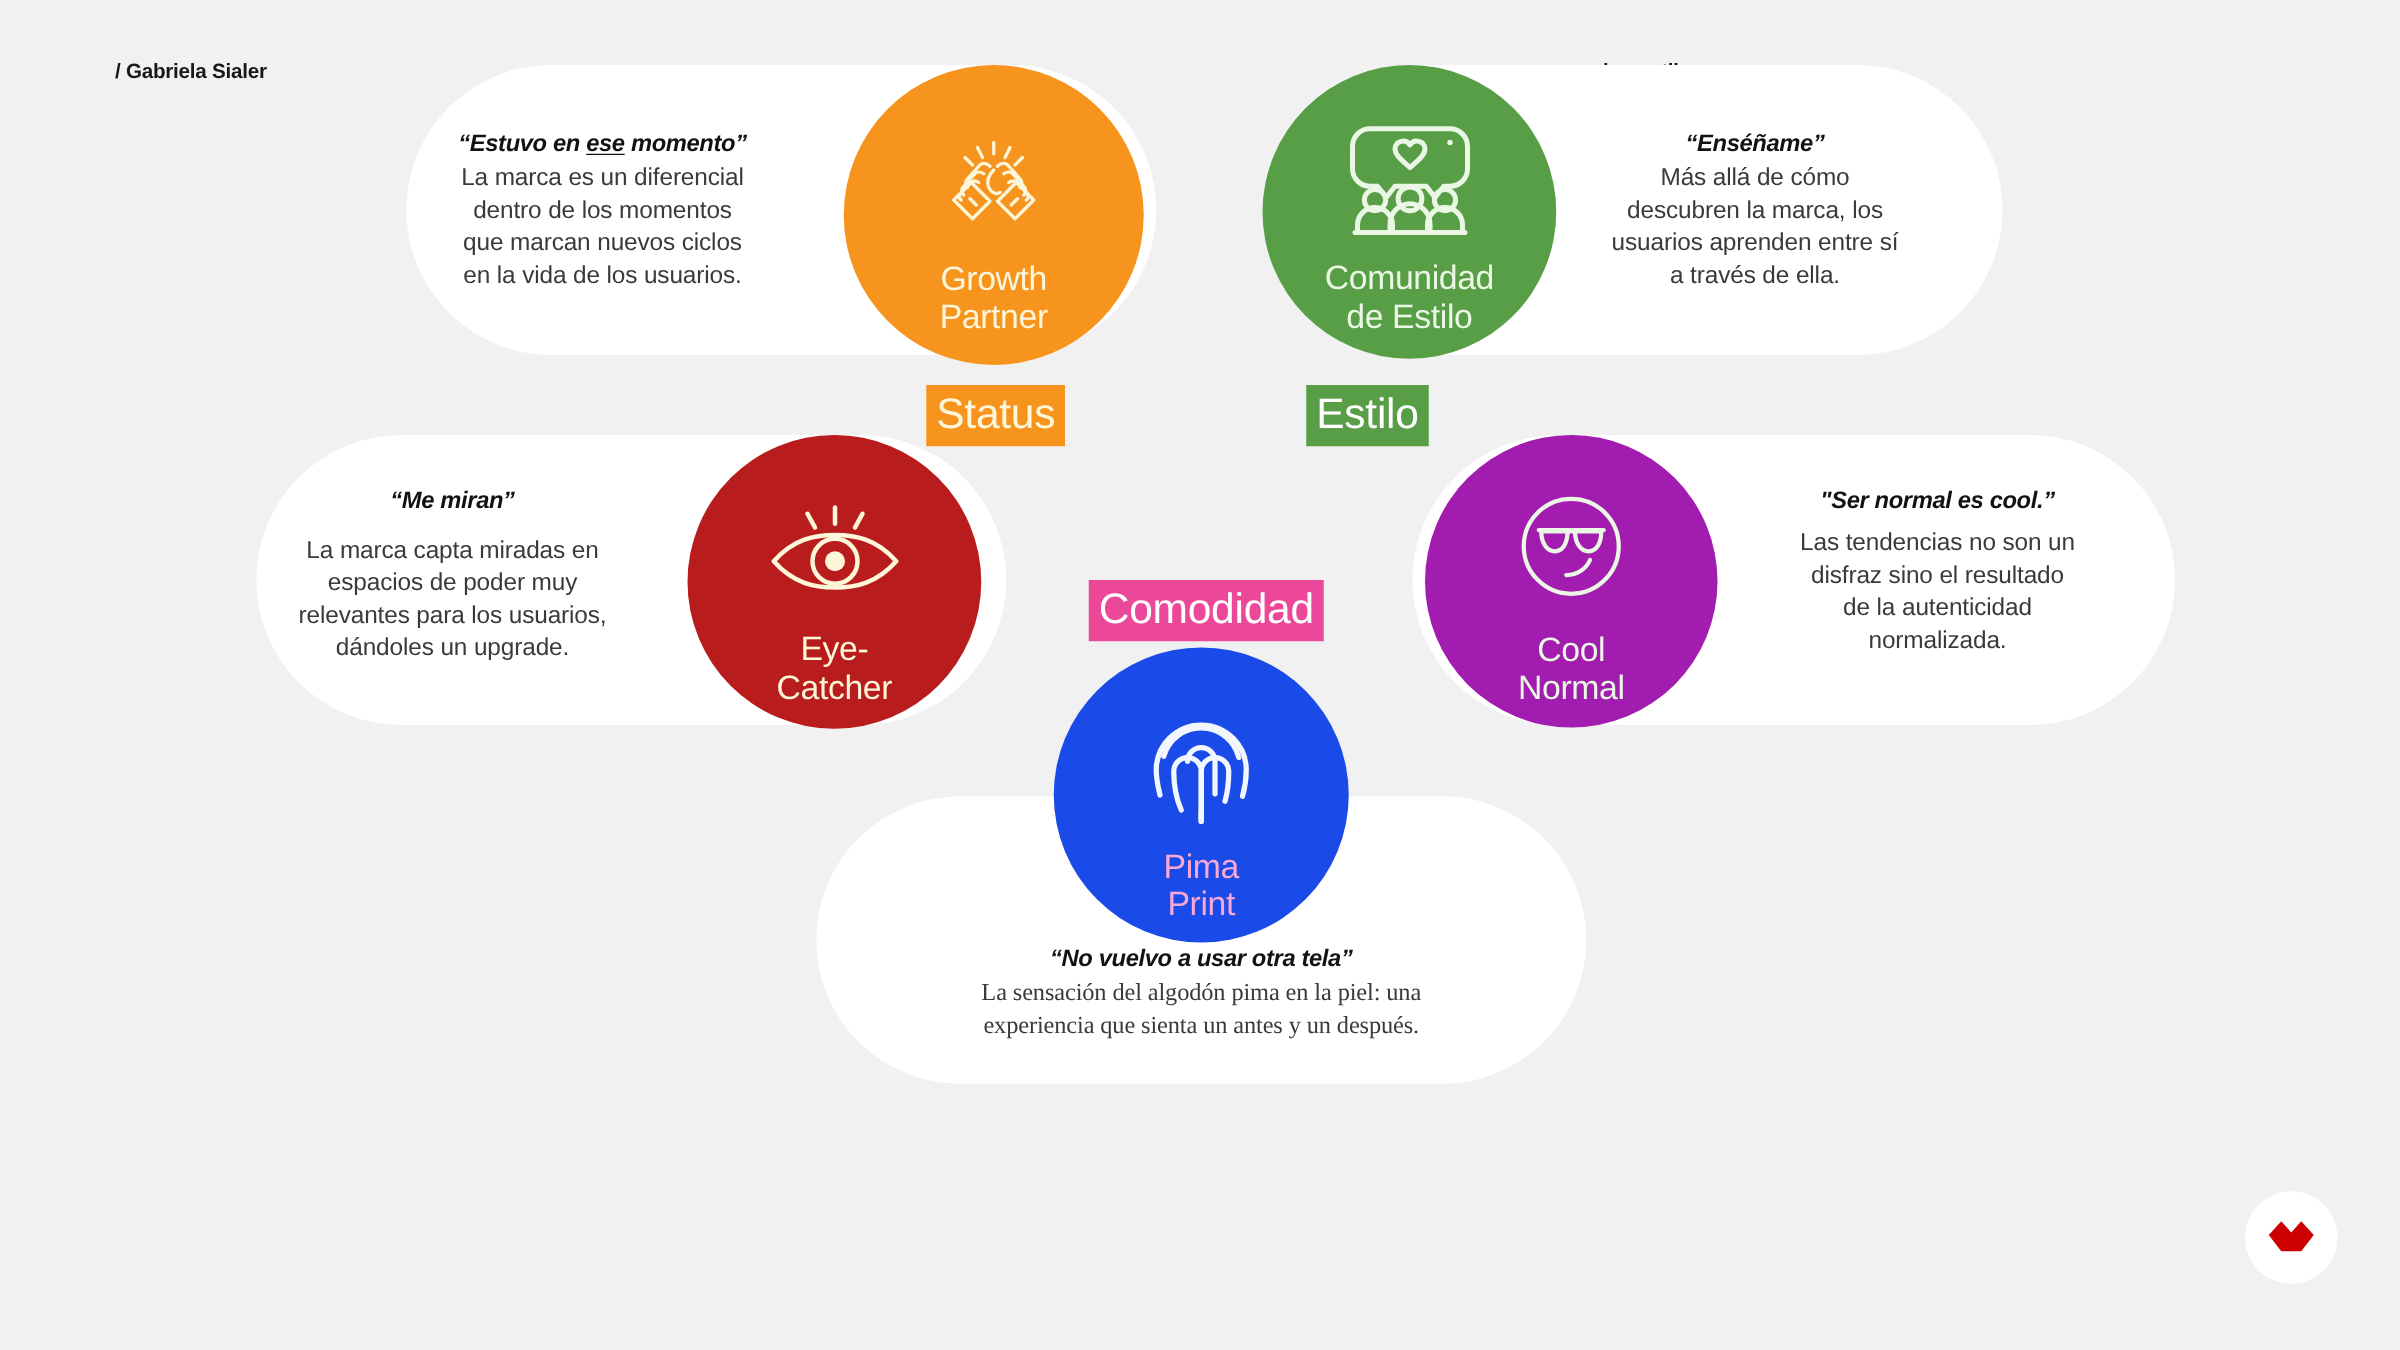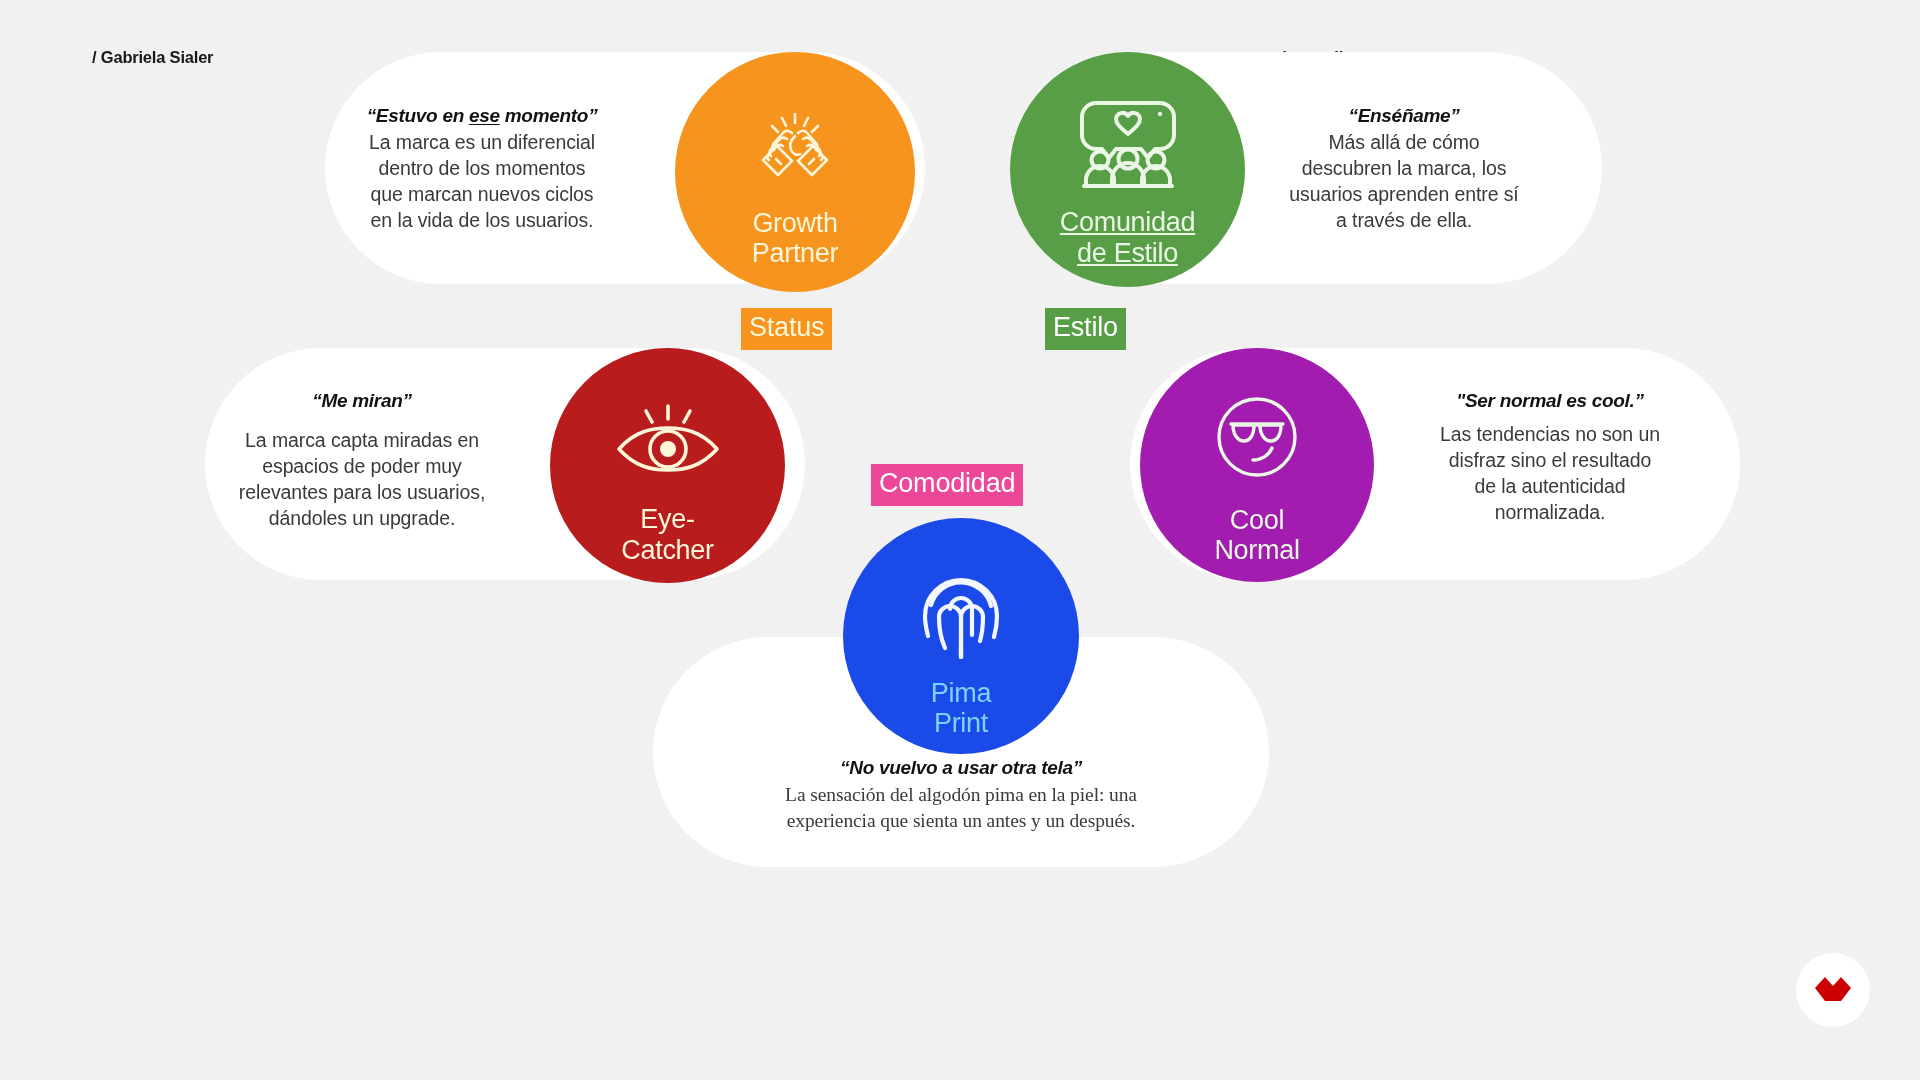--- a/index.html
+++ b/index.html
@@ -77,21 +77,21 @@
     font-size: 27px;
     line-height: 1.12;
     font-weight: 400;
     letter-spacing: -0.3px;
     white-space: pre-line;
   }
 
   
   .tag {
     position: absolute;
-    font-size: 27px;
+    font-size: 34px;
     line-height: 1.0;
     font-weight: 400;
     letter-spacing: -0.2px;
     padding: 6px 8px 9px 8px;
     white-space: nowrap;
   }
 
   
   .dlogo {
     position: absolute;
@@ -201,21 +201,21 @@
 
         <circle cx="26" cy="63" r="8.5"></circle>
         <path d="M12 89v-6a14 14 0 0 1 28 0v6"></path>
         <circle cx="54" cy="62" r="9.5"></circle>
         <path d="M38 89v-7a16 16 0 0 1 32 0v7"></path>
         <circle cx="82" cy="63" r="8.5"></circle>
         <path d="M68 89v-6a14 14 0 0 1 28 0v6"></path>
         <path d="M10 89h88"></path>
       </svg>
     </span>
-    <span class="clabel" style="color:#eaf7e4; margin-top:16px;text-decoration:underline;">Comunidad
+    <span class="clabel" style="color:#eaf7e4; margin-top:16px;">Comunidad
 de Estilo</span>
   </div>
 
   <div class="circle" style="left:550px; top:348px; width:235px; height:235px; background:#b91c1c; padding-top:36px;">
     <span class="ico">
       <svg width="110" height="76" viewBox="0 0 110 76" fill="none" stroke="#fdf6d9" stroke-width="3.6" stroke-linecap="round" stroke-linejoin="round">
 
         <path d="M55 4 v13"></path>
         <path d="M33 9 l6 11"></path>
         <path d="M77 9 l-6 11"></path>
@@ -253,21 +253,21 @@
       <svg width="88" height="98" viewBox="0 0 88 98" fill="none" stroke="#f2f6ff" stroke-width="4.2" stroke-linecap="round" stroke-linejoin="round">
         <path d="M44 95V55a11 11 0 0 1 22 0c0 9-1 17-3 24"></path>
         <path d="M44 95V55a11 11 0 0 0-22 0c0 12 2 22 6 31"></path>
         <path d="M11 74C9 66 8 60 8 54a36 36 0 0 1 72 0c0 7-1 14-3 21"></path>
         <path d="M21 28a33 33 0 0 1 46 2"></path>
         <path d="M33 47a11 11 0 0 1 22 0v26"></path>
         <path d="M14 43a31 31 0 0 1 60 1"></path>
         <path d="M44 95v-8"></path>
       </svg>
     </span>
-    <span class="clabel" style="color:#7dd3fc; margin-top:18px;">Pima
+    <span class="clabel" style="color:#f9a8d4; margin-top:18px;">Pima
 Print</span>
   </div>
 
   <div class="tag" style="left:741px; top:308px; background:#f7941e; color:#fdf6d9;">Status</div>
 
   <div class="tag" style="left:1045px; top:308px; background:#589e47; color:#ffffff;">Estilo</div>
 
   <div class="tag" style="left:871px; top:464px; background:#ec4899; color:#ffffff;">Comodidad</div>
 
   <div class="dlogo">

